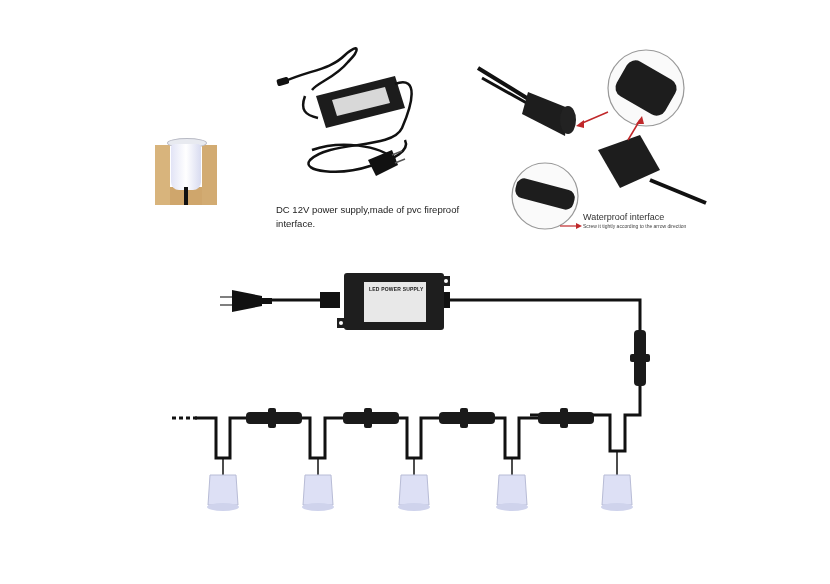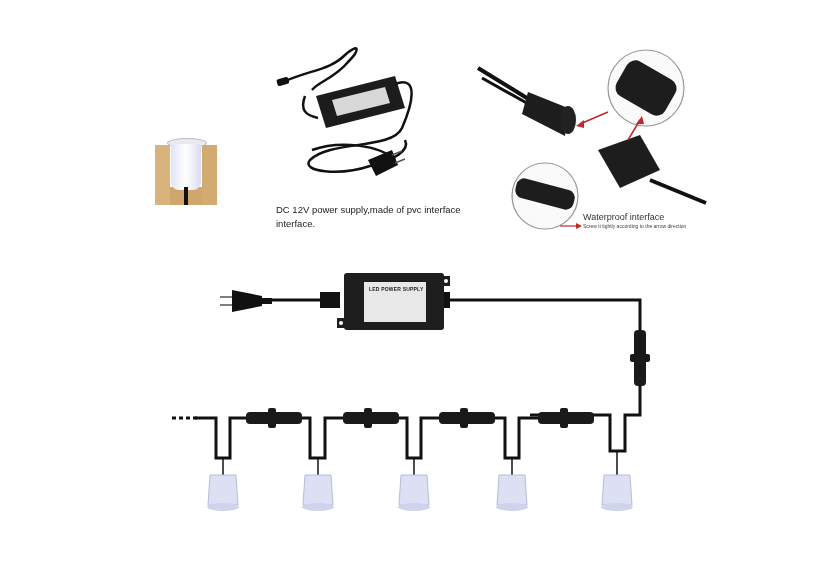--- a/index.html
+++ b/index.html
@@ -122,20 +122,20 @@
         <ellipse cx="512" cy="507" rx="16" ry="4" fill="#cfd3ec"></ellipse>
       </g>
     <g>
         <path d="M604 475 L630 475 L632 505 L602 505 Z" fill="#dde0f5" stroke="#b8bcd6" stroke-width="1"></path>
         <ellipse cx="617" cy="507" rx="16" ry="4" fill="#cfd3ec"></ellipse>
       </g>
   </g>
 </svg>
 
 <div class="abs caption-main" style="left:276px;top:203px;">
-  <div>DC 12V power supply,made of pvc interface</div>
+  <div>DC 12V power supply,made of pvc fireproof</div>
   <div>interface.</div>
 </div>
 
 <div class="abs wp-title" style="left:583px;top:212px;">Waterproof interface</div>
 <div class="abs wp-sub" style="left:583px;top:223px;">Screw it tightly according to the arrow direction</div>
 
 <div class="abs psu-label" style="left:369px;top:286px;">LED POWER SUPPLY</div>
 
 </body></html>

